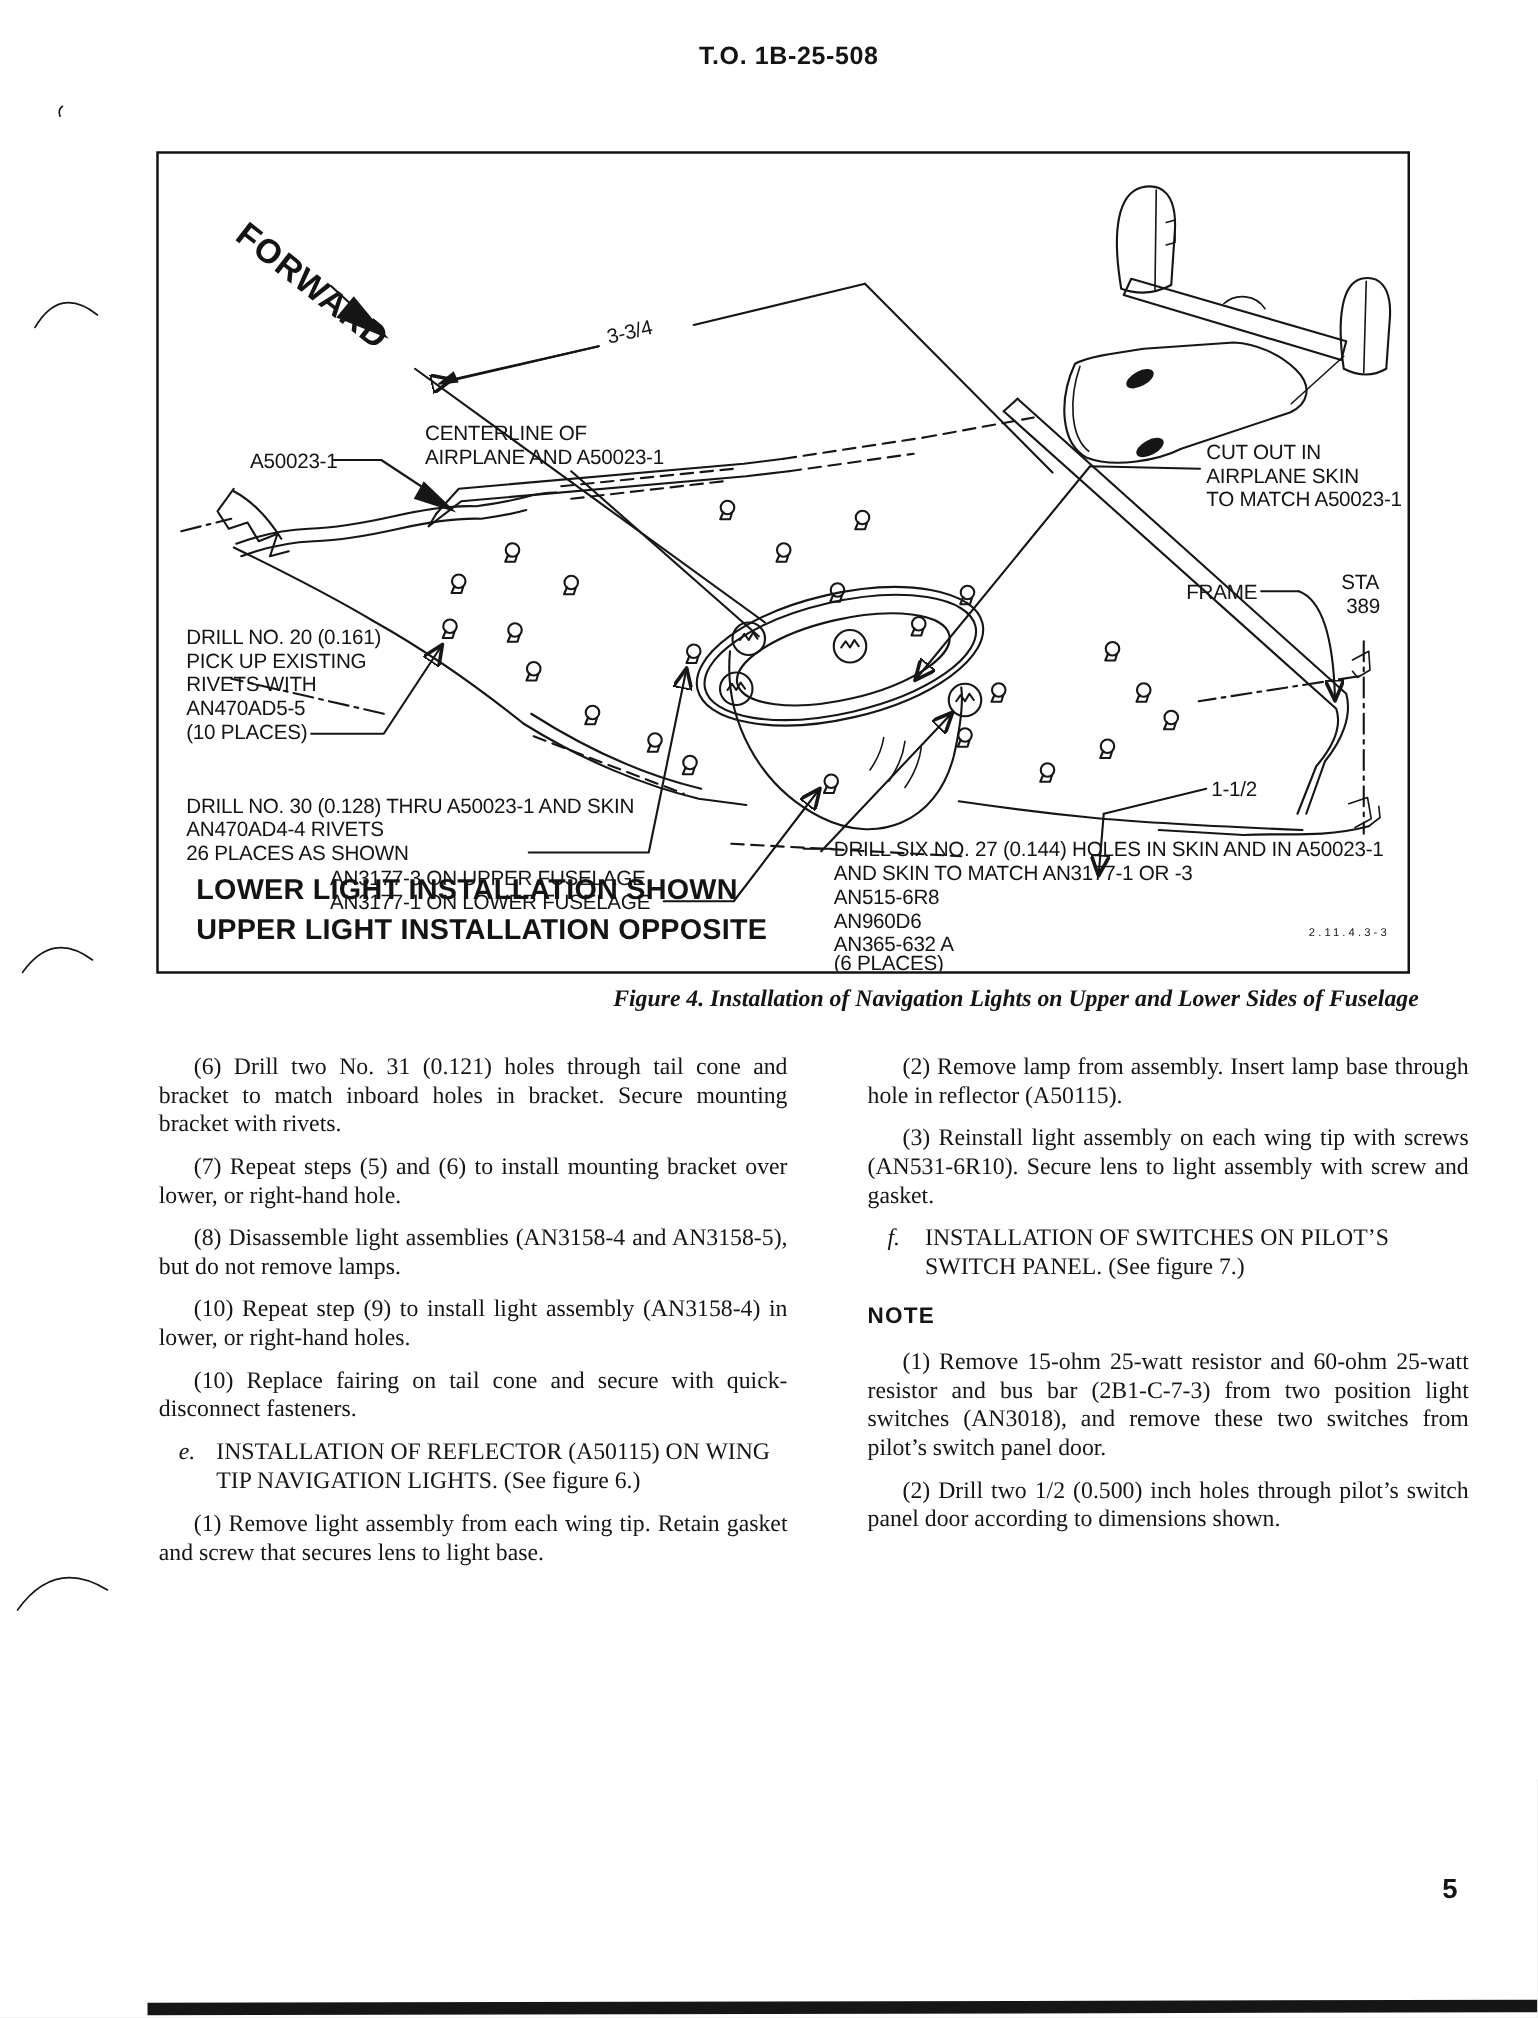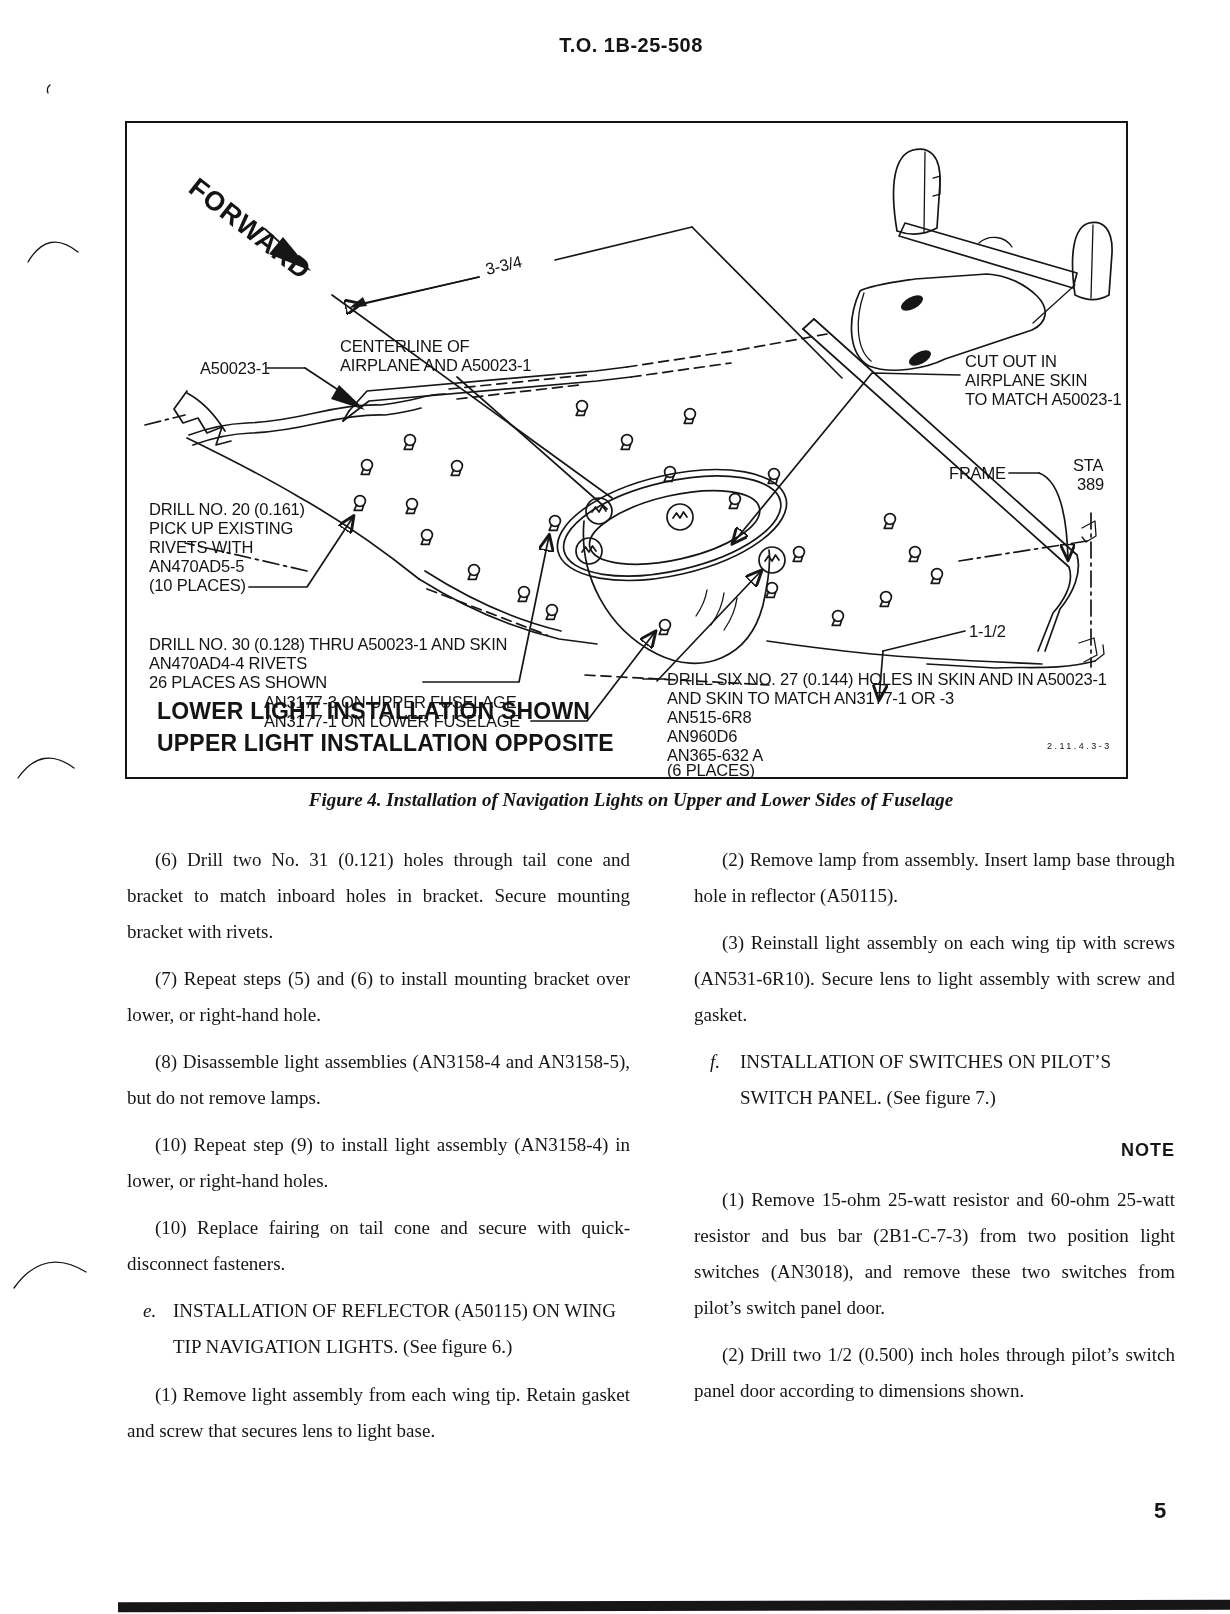--- a/index.html
+++ b/index.html
@@ -13,32 +13,32 @@
     position:absolute; top:34px; left:127px; width:1008px;
     text-align:center; font-family:"Liberation Sans", sans-serif;
     font-weight:bold; font-size:20px; letter-spacing:.5px;
   }
   .figure-box {
     position:absolute; left:125px; top:121px; width:1003px; height:658px;
     border:2.5px solid #141414; background:#fff;
   }
   .figure-box svg { display:block; }
   .fig-caption {
-    position:absolute; top:789px; left:127px; width:1008px; text-align:center;
+    position:absolute; top:789px; left:127px; width:1008px; text-align:right;
     font-style:italic; font-weight:600; font-size:19px;
   }
-  .col { position:absolute; top:842px; font-size:19px; line-height:36px; }
+  .col { position:absolute; top:842px; font-size:19px; line-height:23px; }
   .col-left  { left:127px; width:503px; }
   .col-right { left:657px; width:481px;margin-left:37px; }
   .col p.step { text-align:justify; text-indent:28px; margin-bottom:11px; }
   .subhead { display:flex; margin:4px 0 12px 16px; }
   .subhead .letter { font-style:italic; width:30px; flex:0 0 30px; }
   .subhead .subhead-text { flex:1; }
   .note-title {
-    text-align:right; font-family:"Liberation Sans", sans-serif;
+    text-align:left; font-family:"Liberation Sans", sans-serif;
     font-weight:bold; font-size:18px; letter-spacing:1px; margin:16px 0 14px;
   }
   .note-body { margin:0 10px 14px 42px; text-align:justify; }
   .page-number {
     position:absolute; left:1130px; top:1498px; width:60px; text-align:center;
     font-family:"Liberation Sans", sans-serif; font-weight:bold; font-size:22px;
   }
   .bottom-bar {
     position:absolute; left:118px; top:1601px; width:1112px; height:10px;
     background:#161616; transform:rotate(-0.12deg);

